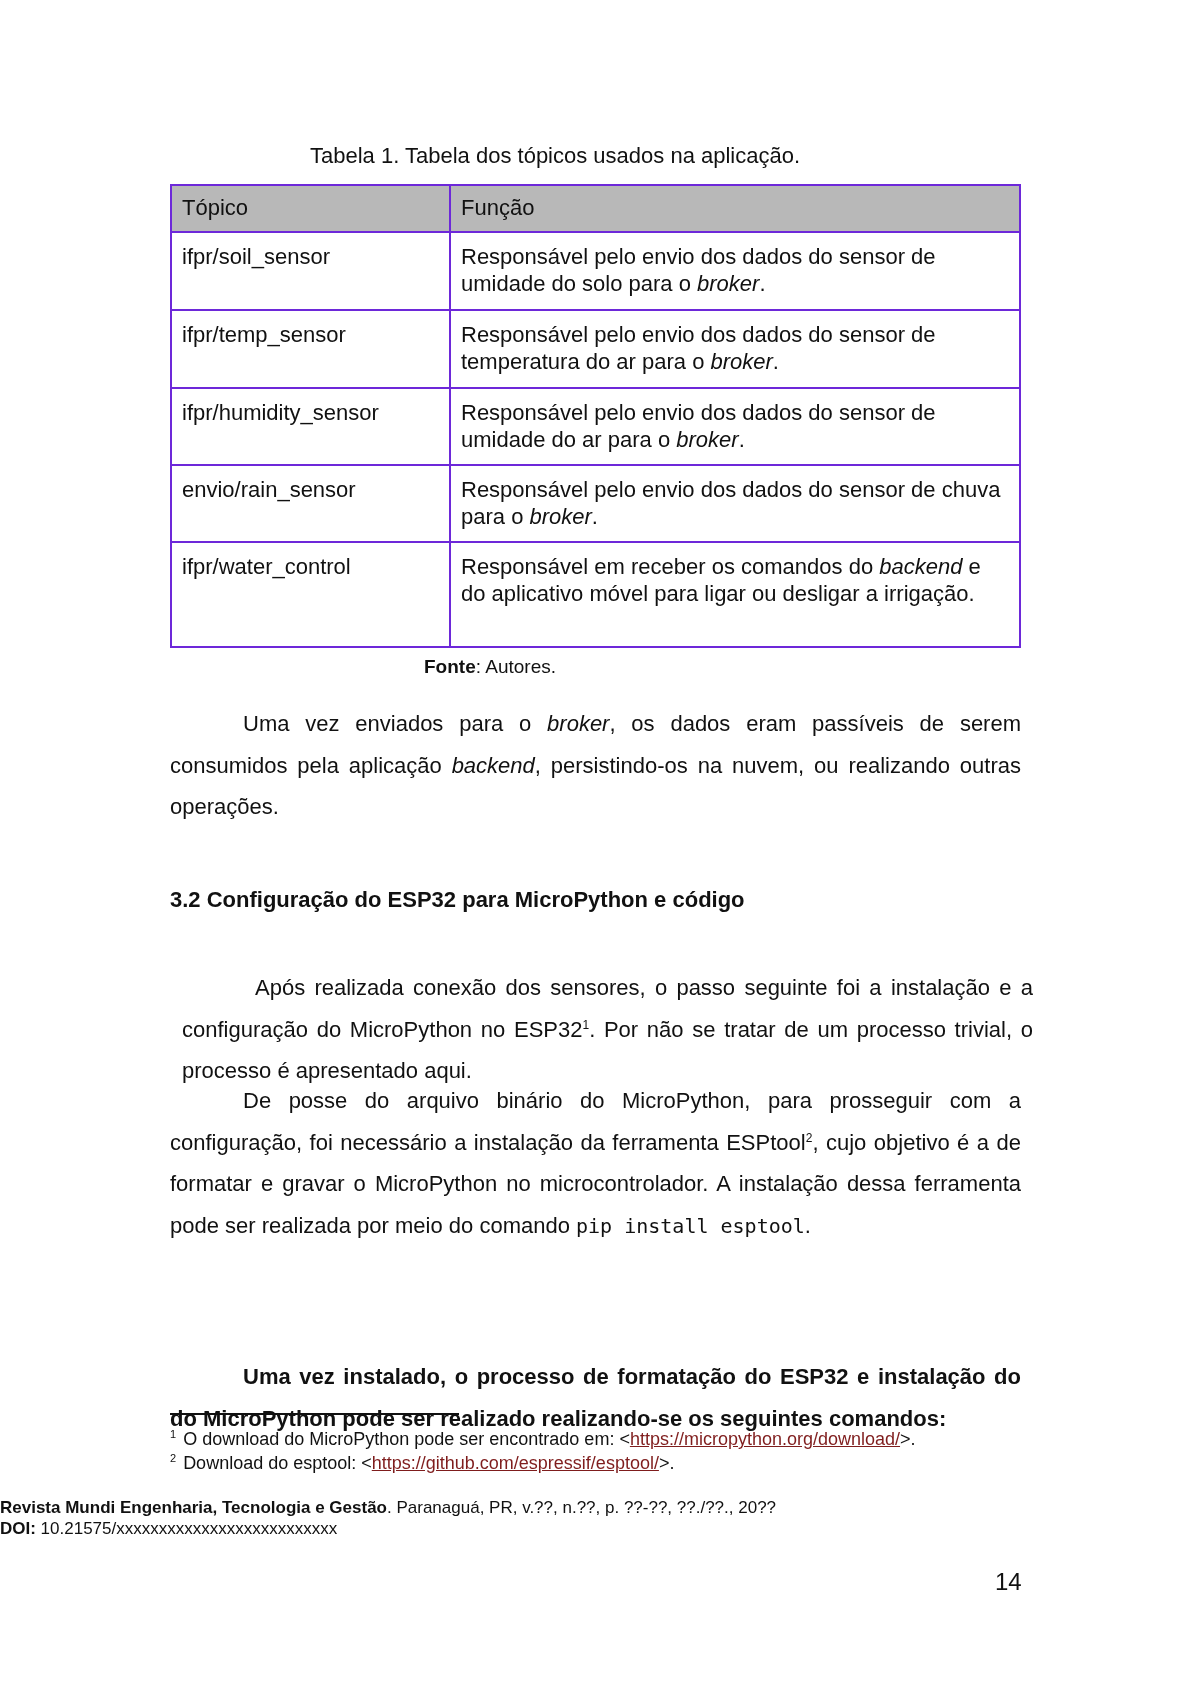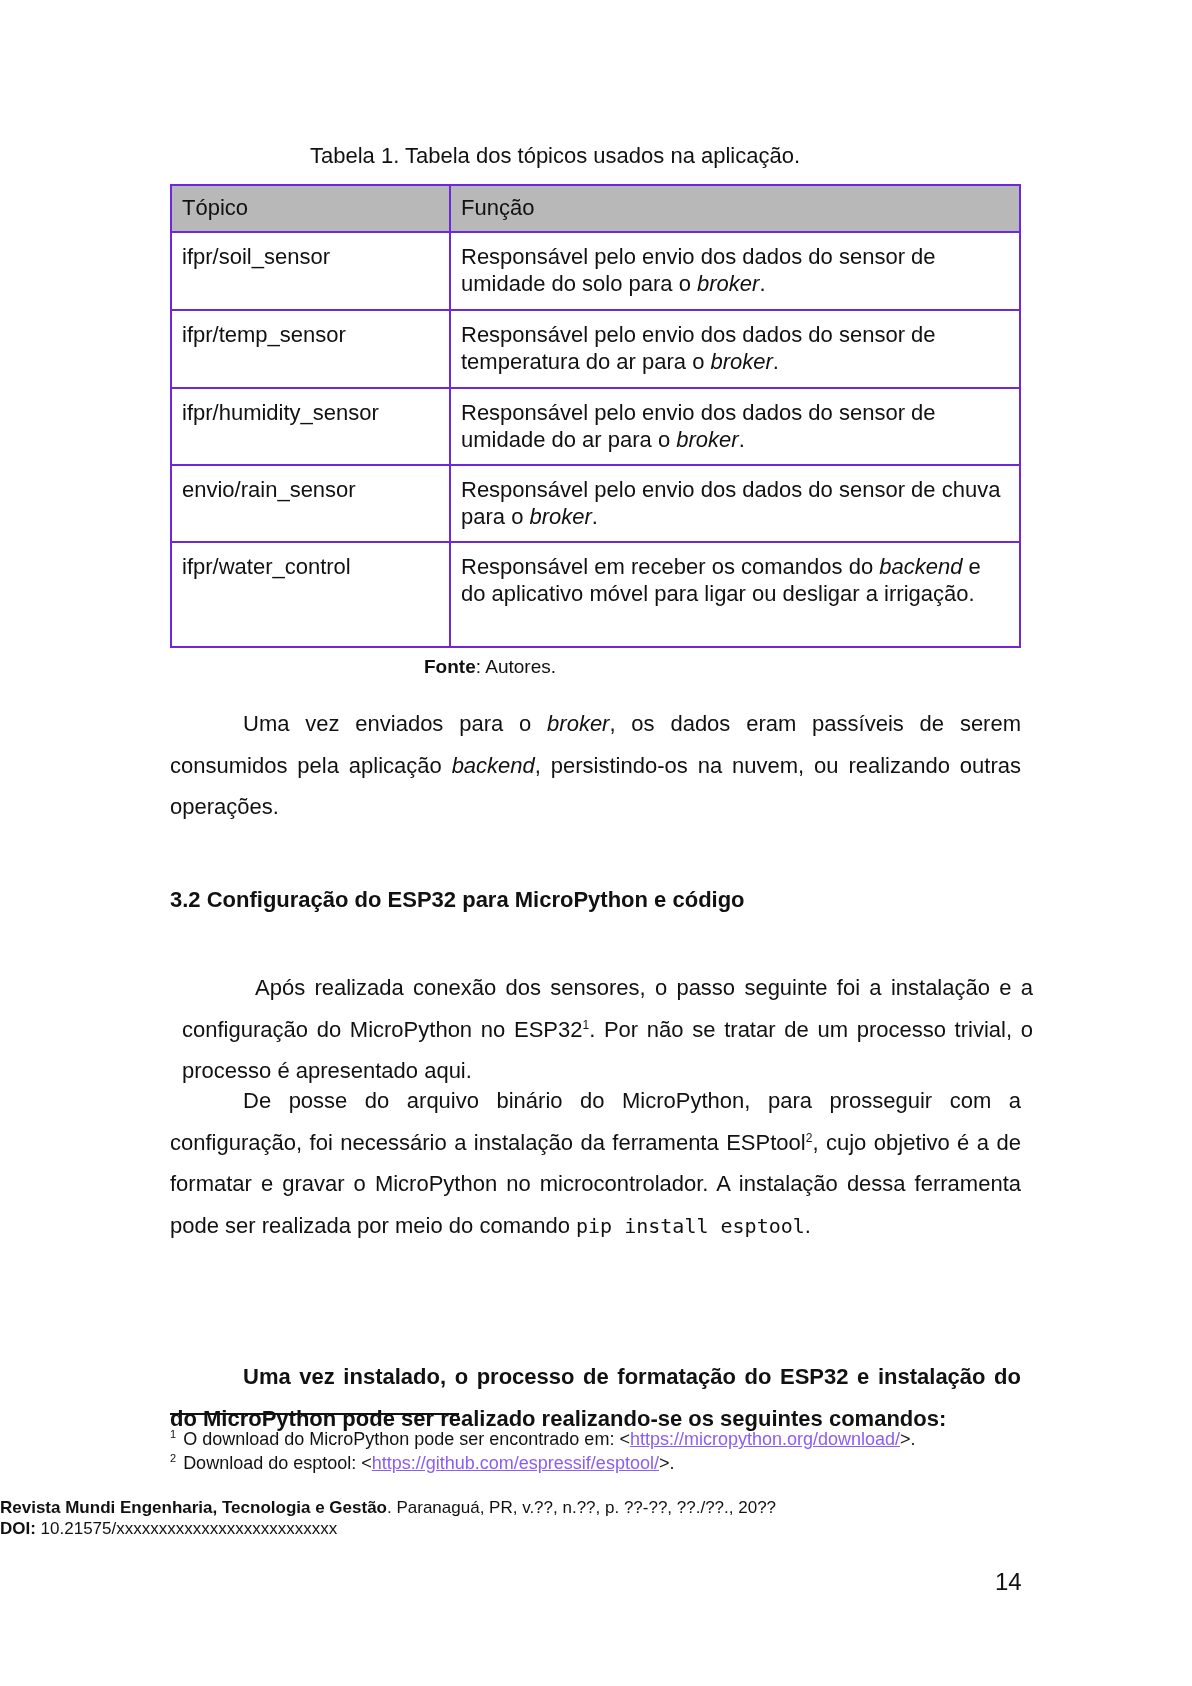--- a/index.html
+++ b/index.html
@@ -22,21 +22,21 @@
   .fonte-inner { display: inline-block; margin-left: 0px; position: relative; left: 6px; }
   .para { position: absolute; left: 170px; width: 851px; font-size: 22px;
           line-height: 41.5px; text-align: justify; }
   .indent { text-indent: 73px; }
   .heading { left: 170px; top: 887px; font-size: 22px; font-weight: bold; white-space: nowrap; }
   .mono { font-family: "DejaVu Sans Mono", monospace; font-size: 20px; }
   sup { font-size: 12px; vertical-align: super; line-height: 0; }
   .sep { left: 170px; top: 1413px; width: 289px; height: 0; border-top: 2px solid #111; }
   .fn { left: 170px; font-size: 18px; white-space: nowrap; }
   .fn sup { font-size: 11px; margin-right: 7px; }
-  .fn a { color: #8b5cf6; text-decoration: underline; }
+  .fn a { color: #7f1d1d; text-decoration: underline; }
   .footer { left: 0; width: 1192px; text-align: left; font-size: 17px; white-space: nowrap; }
   .pagenum { left: 995px; top: 1568px; font-size: 24px; }
   em { font-style: italic; }
 </style>
 </head>
 <body>
 
 <div class="abs caption">Tabela 1. Tabela dos tópicos usados na aplicação.</div>
 
 <table class="topics">

